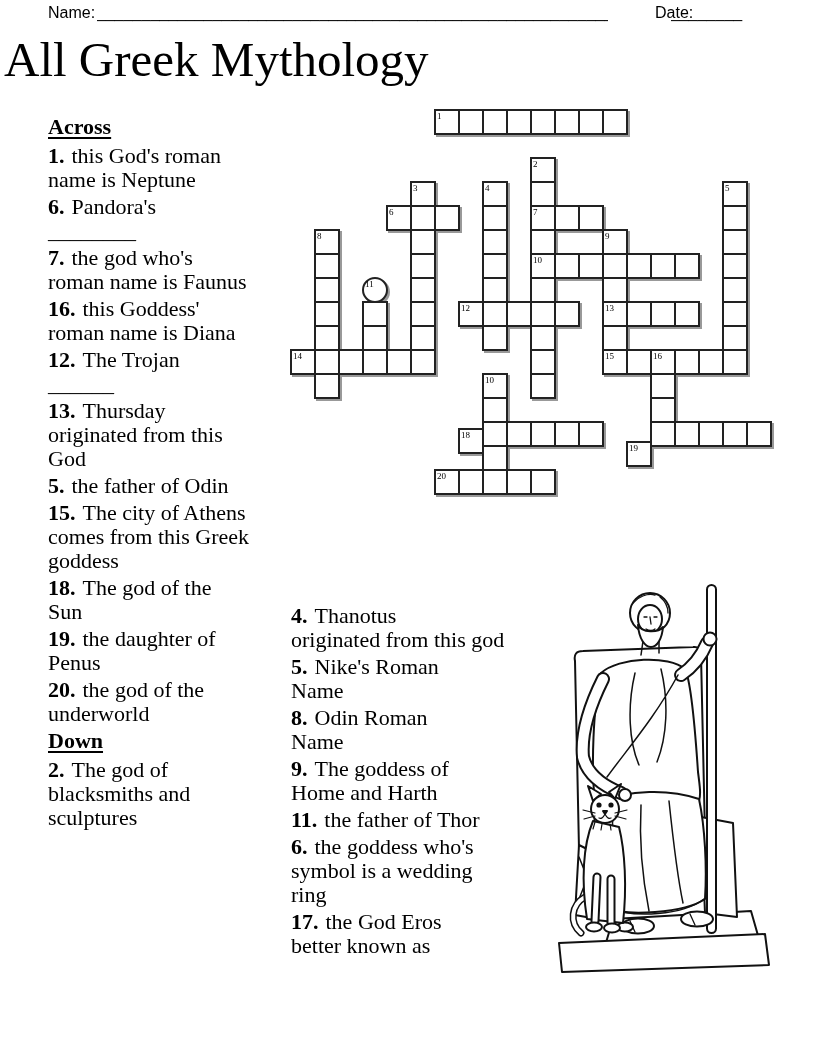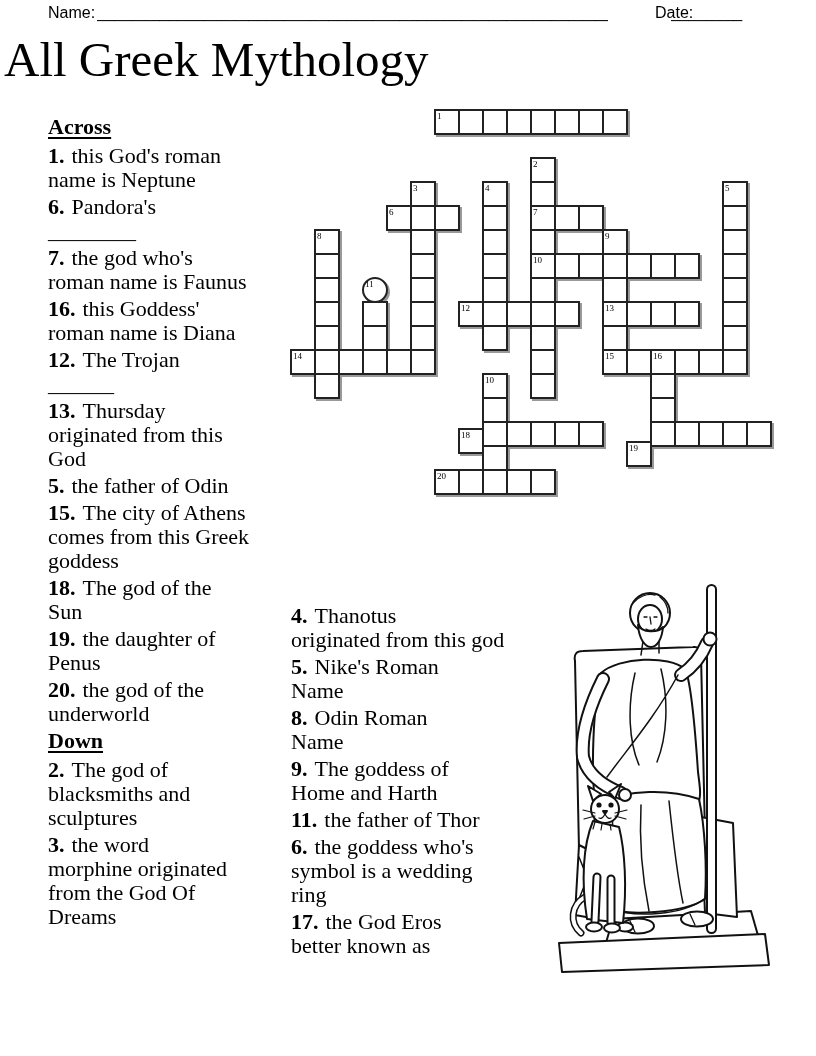--- a/index.html
+++ b/index.html
@@ -71,24 +71,20 @@
       <p class="clue"><b>19.</b><span class="ctext">the daughter of
 Penus</span></p>
       <p class="clue"><b>20.</b><span class="ctext">the god of the
 underworld</span></p>
     </div>
   <h2>Down</h2>
   <div id="down-left-list">
       <p class="clue"><b>2.</b><span class="ctext">The god of
 blacksmiths and
 sculptures</span></p>
-      <p class="clue"><b>3.</b><span class="ctext">the word
-morphine originated
-from the God Of
-Dreams</span></p>
     </div>
 </div>
 
 <div class="cluecol" id="clues-right">
   <div id="down-right-list">
       <p class="clue"><b>4.</b><span class="ctext">Thanotus
 originated from this god</span></p>
       <p class="clue"><b>5.</b><span class="ctext">Nike's Roman
 Name</span></p>
       <p class="clue"><b>8.</b><span class="ctext">Odin Roman

